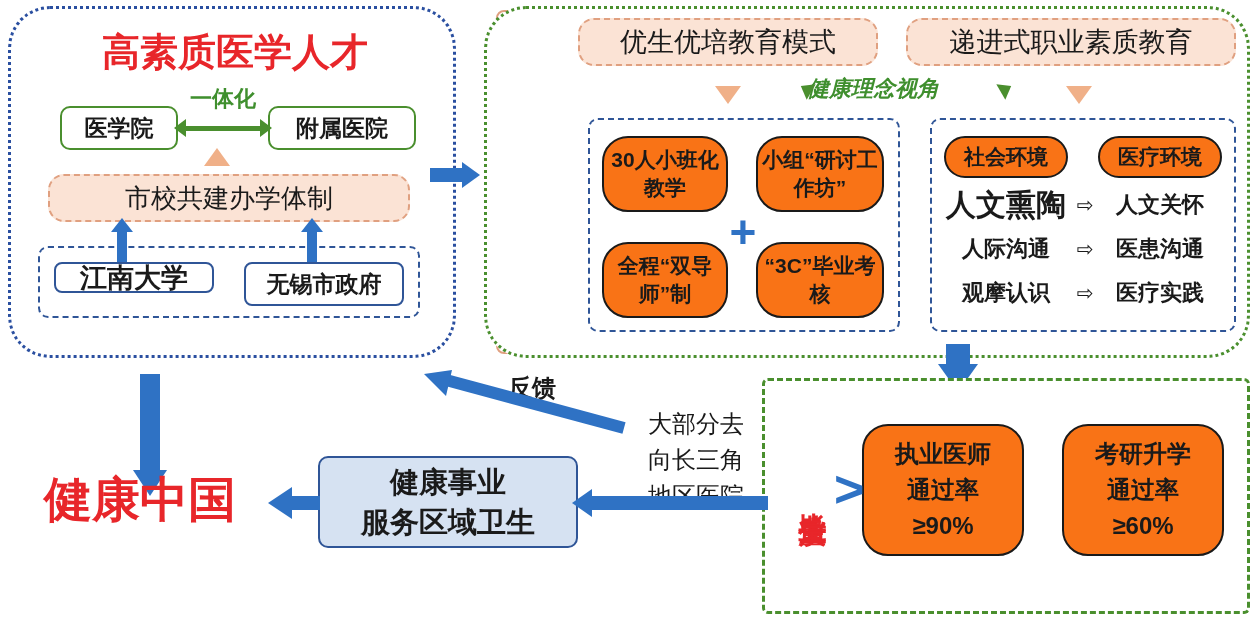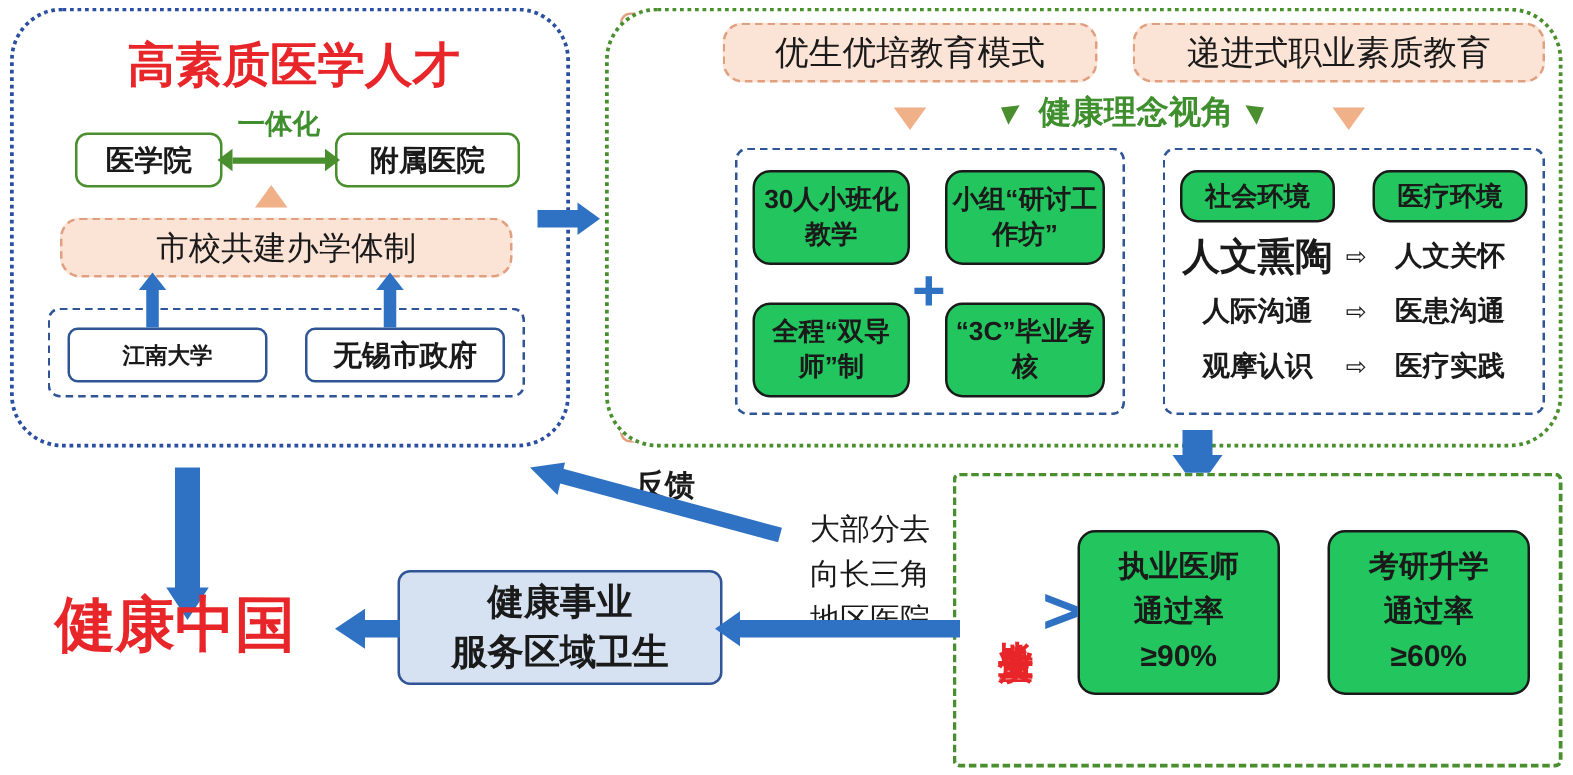--- a/index.html
+++ b/index.html
@@ -38,21 +38,21 @@
     color:#1a1a1a;font-weight:bold;
   }
   .box-peach{
     border:2px dashed #e0a080;border-radius:16px;background:#fbe3d5;
     color:#1a1a1a;font-weight:normal;
   }
   .box-dash-blue{
     border:2px dashed #2f5597;border-radius:10px;background:#fff;
   }
   .box-round-black{
-    border:2.5px solid #1a1a1a;border-radius:14px;background:#22c55e;
+    border:2.5px solid #1a1a1a;border-radius:26px;background:#f97316;
     color:#1a1a1a;font-weight:bold;
   }
   .box-blue-fill{
     border:2px solid #2f5597;border-radius:10px;background:#d6e2f2;
     color:#1a1a1a;font-weight:bold;
   }
   .plain-bold{color:#1a1a1a;font-weight:bold;}
   .vert{
     writing-mode:vertical-rl;text-orientation:upright;letter-spacing:2px;
   }
@@ -84,21 +84,21 @@
 
 <div class="abs bar-green" style="left:186px;top:126px;width:74px;height:5px;"></div>
 <div class="abs tri tri-left-green" style="left:174px;top:119px;"></div>
 <div class="abs tri tri-right-green" style="left:260px;top:119px;"></div>
 
 <div class="abs tri tri-up-peach" style="left:204px;top:148px;"></div>
 
 <div class="abs ctr box-peach" style="left:48px;top:174px;width:362px;height:48px;font-size:26px;">市校共建办学体制</div>
 
 <div class="abs box-dash-blue" style="left:38px;top:246px;width:382px;height:72px;"></div>
-<div class="abs ctr box" style="left:54px;top:262px;width:160px;height:44px;font-size:18px;">江南大学</div>
+<div class="abs ctr box" style="left:54px;top:262px;width:160px;height:31px;font-size:27px;">江南大学</div>
 <div class="abs ctr box" style="left:244px;top:262px;width:160px;height:44px;font-size:23px;">无锡市政府</div>
 
 <div class="abs bar-blue" style="left:117px;top:230px;width:10px;height:32px;"></div>
 <div class="abs tri tri-up-blue" style="left:111px;top:218px;"></div>
 <div class="abs bar-blue" style="left:307px;top:230px;width:10px;height:32px;"></div>
 <div class="abs tri tri-up-blue" style="left:301px;top:218px;"></div>
 
 <div class="abs bar-blue" style="left:140px;top:374px;width:20px;height:100px;"></div>
 <div class="abs tri" style="left:133px;top:470px;border-left:17px solid transparent;border-right:17px solid transparent;border-top:26px solid #2f72c4;"></div>
 
@@ -107,21 +107,21 @@
 
 <div class="abs box-peach ctr vert" style="left:496px;top:10px;width:52px;height:344px;font-size:26px;color:#e8262a;background:#fff;border:2px solid #e0a080;border-radius:8px;">生源质量处于学校领先</div>
 
 <div class="abs" style="left:556px;top:150px;width:28px;height:60px;color:#2f72c4;font-size:54px;line-height:56px;font-weight:bold;">&gt;</div>
 
 <div class="abs panel-right"></div>
 
 <div class="abs ctr box-peach" style="left:578px;top:18px;width:300px;height:48px;font-size:27px;">优生优培教育模式</div>
 <div class="abs ctr box-peach" style="left:906px;top:18px;width:330px;height:48px;font-size:27px;">递进式职业素质教育</div>
 
-<div class="abs ctr green-txt" style="left:816px;top:74px;width:186px;height:30px;font-size:26px;">健康理念视角</div>
+<div class="abs ctr green-txt" style="left:780px;top:74px;width:186px;height:30px;font-size:22px;font-style:italic;">健康理念视角</div>
 
 <div class="abs tri tri-down-peach" style="left:715px;top:86px;"></div>
 <div class="abs tri tri-down-peach" style="left:1066px;top:86px;"></div>
 
 <div class="abs tri tri-left-green" style="left:800px;top:80px;transform:rotate(30deg);"></div>
 <div class="abs tri tri-right-green" style="left:1000px;top:80px;transform:rotate(-30deg);"></div>
 
 <div class="abs box-dash-blue" style="left:588px;top:118px;width:312px;height:214px;"></div>
 <div class="abs ctr box-round-black" style="left:602px;top:136px;width:126px;height:76px;font-size:21px;line-height:28px;">30人小班化教学</div>
 <div class="abs ctr box-round-black" style="left:756px;top:136px;width:128px;height:76px;font-size:21px;line-height:28px;">小组“研讨工作坊”</div>

